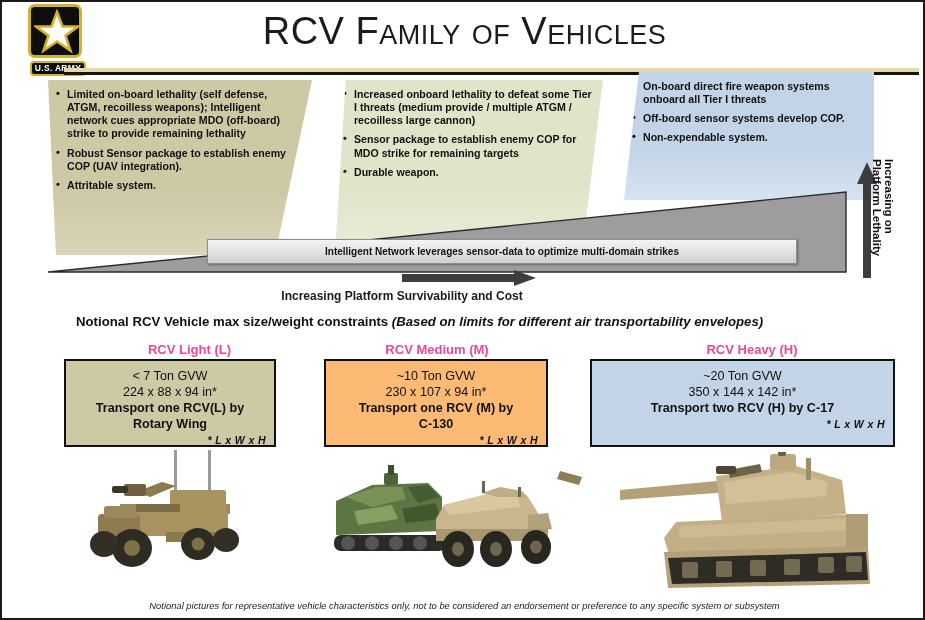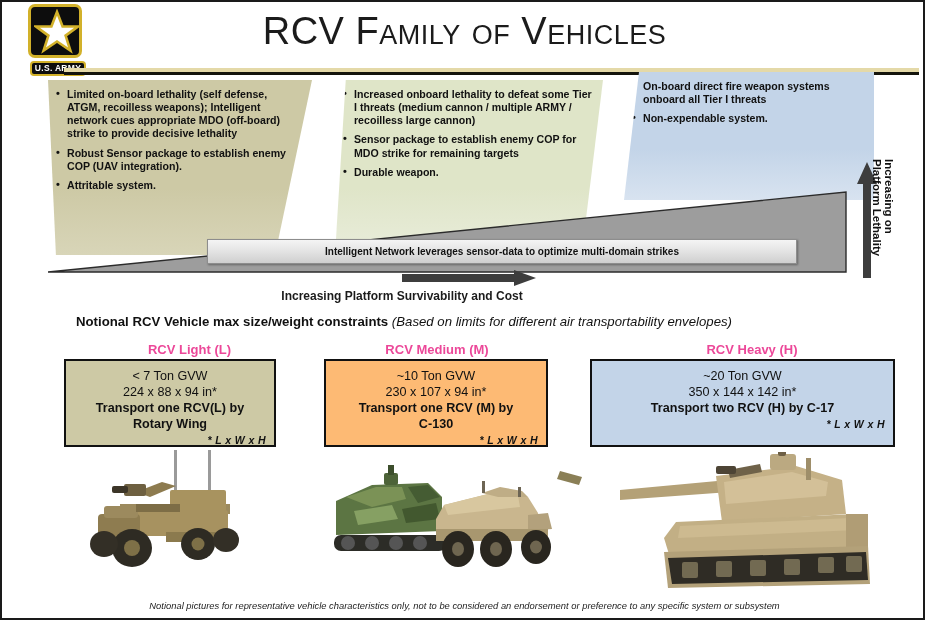--- a/index.html
+++ b/index.html
@@ -67,21 +67,21 @@
   
   .v-arrow{position:absolute;left:855px;top:160px;width:20px;height:116px;}
   .v-caption{position:absolute;left:869px;top:157px;
     font-size:11.5px;font-weight:bold;color:#111;line-height:1.06;
     writing-mode:vertical-rl;text-orientation:mixed;white-space:pre-line;}
 
   
   .section-head{position:absolute;left:74px;top:312px;width:845px;
     font-size:13.2px;color:#111;}
   .section-head b{font-weight:bold;}
-  .section-head i{font-style:italic;font-weight:normal;}
+  .section-head i{font-style:italic;font-weight:bold;}
 
   
   .col-title{position:absolute;font-size:13px;font-weight:bold;color:#ec4899;text-align:center;}
   .spec-box{position:absolute;border:2.5px solid #111;box-sizing:border-box;
     padding:7px 8px 16px;text-align:center;font-size:12.6px;color:#111;}
   .spec-line{line-height:1.28;}
   .spec-line.b{font-weight:bold;}
   .spec-note{text-align:right;font-size:10.5px;font-style:italic;font-weight:bold;
     margin-top:2px;letter-spacing:.4px;}
 
@@ -110,37 +110,38 @@
     </div>
     <div class="logo-tag">U.S. ARMY</div>
   </div>
 
   <div class="title">RCV Family of Vehicles</div>
   <div class="rule-gold"></div>
   <div class="rule-dark"></div>
 
   <div class="panel" id="panel-light">
     <ul>
-      <li>Limited on-board lethality (self defense, ATGM, recoilless weapons); Intelligent network cues appropriate MDO (off-board) strike to provide decisive lethality</li>
+      <li>Limited on-board lethality (self defense, ATGM, recoilless weapons); Intelligent network cues appropriate MDO (off-board) strike to provide remaining lethality</li>
       <li>Robust Sensor package to establish enemy COP (UAV integration).</li>
       <li>Attritable system.</li>
     </ul>
   </div>
 
   <div class="panel" id="panel-medium">
     <ul>
-      <li>Increased onboard lethality to defeat some Tier I threats (medium cannon / multiple ARMY / recoilless large cannon)</li>
+      <li>Increased onboard lethality to defeat some Tier I threats (medium provide / multiple ATGM / recoilless large cannon)</li>
       <li>Sensor package to establish enemy COP for MDO strike for remaining targets</li>
       <li>Durable weapon.</li>
     </ul>
   </div>
 
   <div class="panel" id="panel-heavy">
     <ul>
       <li>On-board  direct fire weapon systems onboard all Tier I threats</li>
+      <li>Off-board sensor systems develop COP.</li>
       <li>Non-expendable system.</li>
     </ul>
   </div>
 
   <div class="wedge">
     <svg width="800" height="84" viewBox="0 0 800 84">
       <polygon points="0,82 798,2 798,82" fill="#9d9d9d" stroke="#2b2b2b" stroke-width="1.4"></polygon>
     </svg>
   </div>
 

